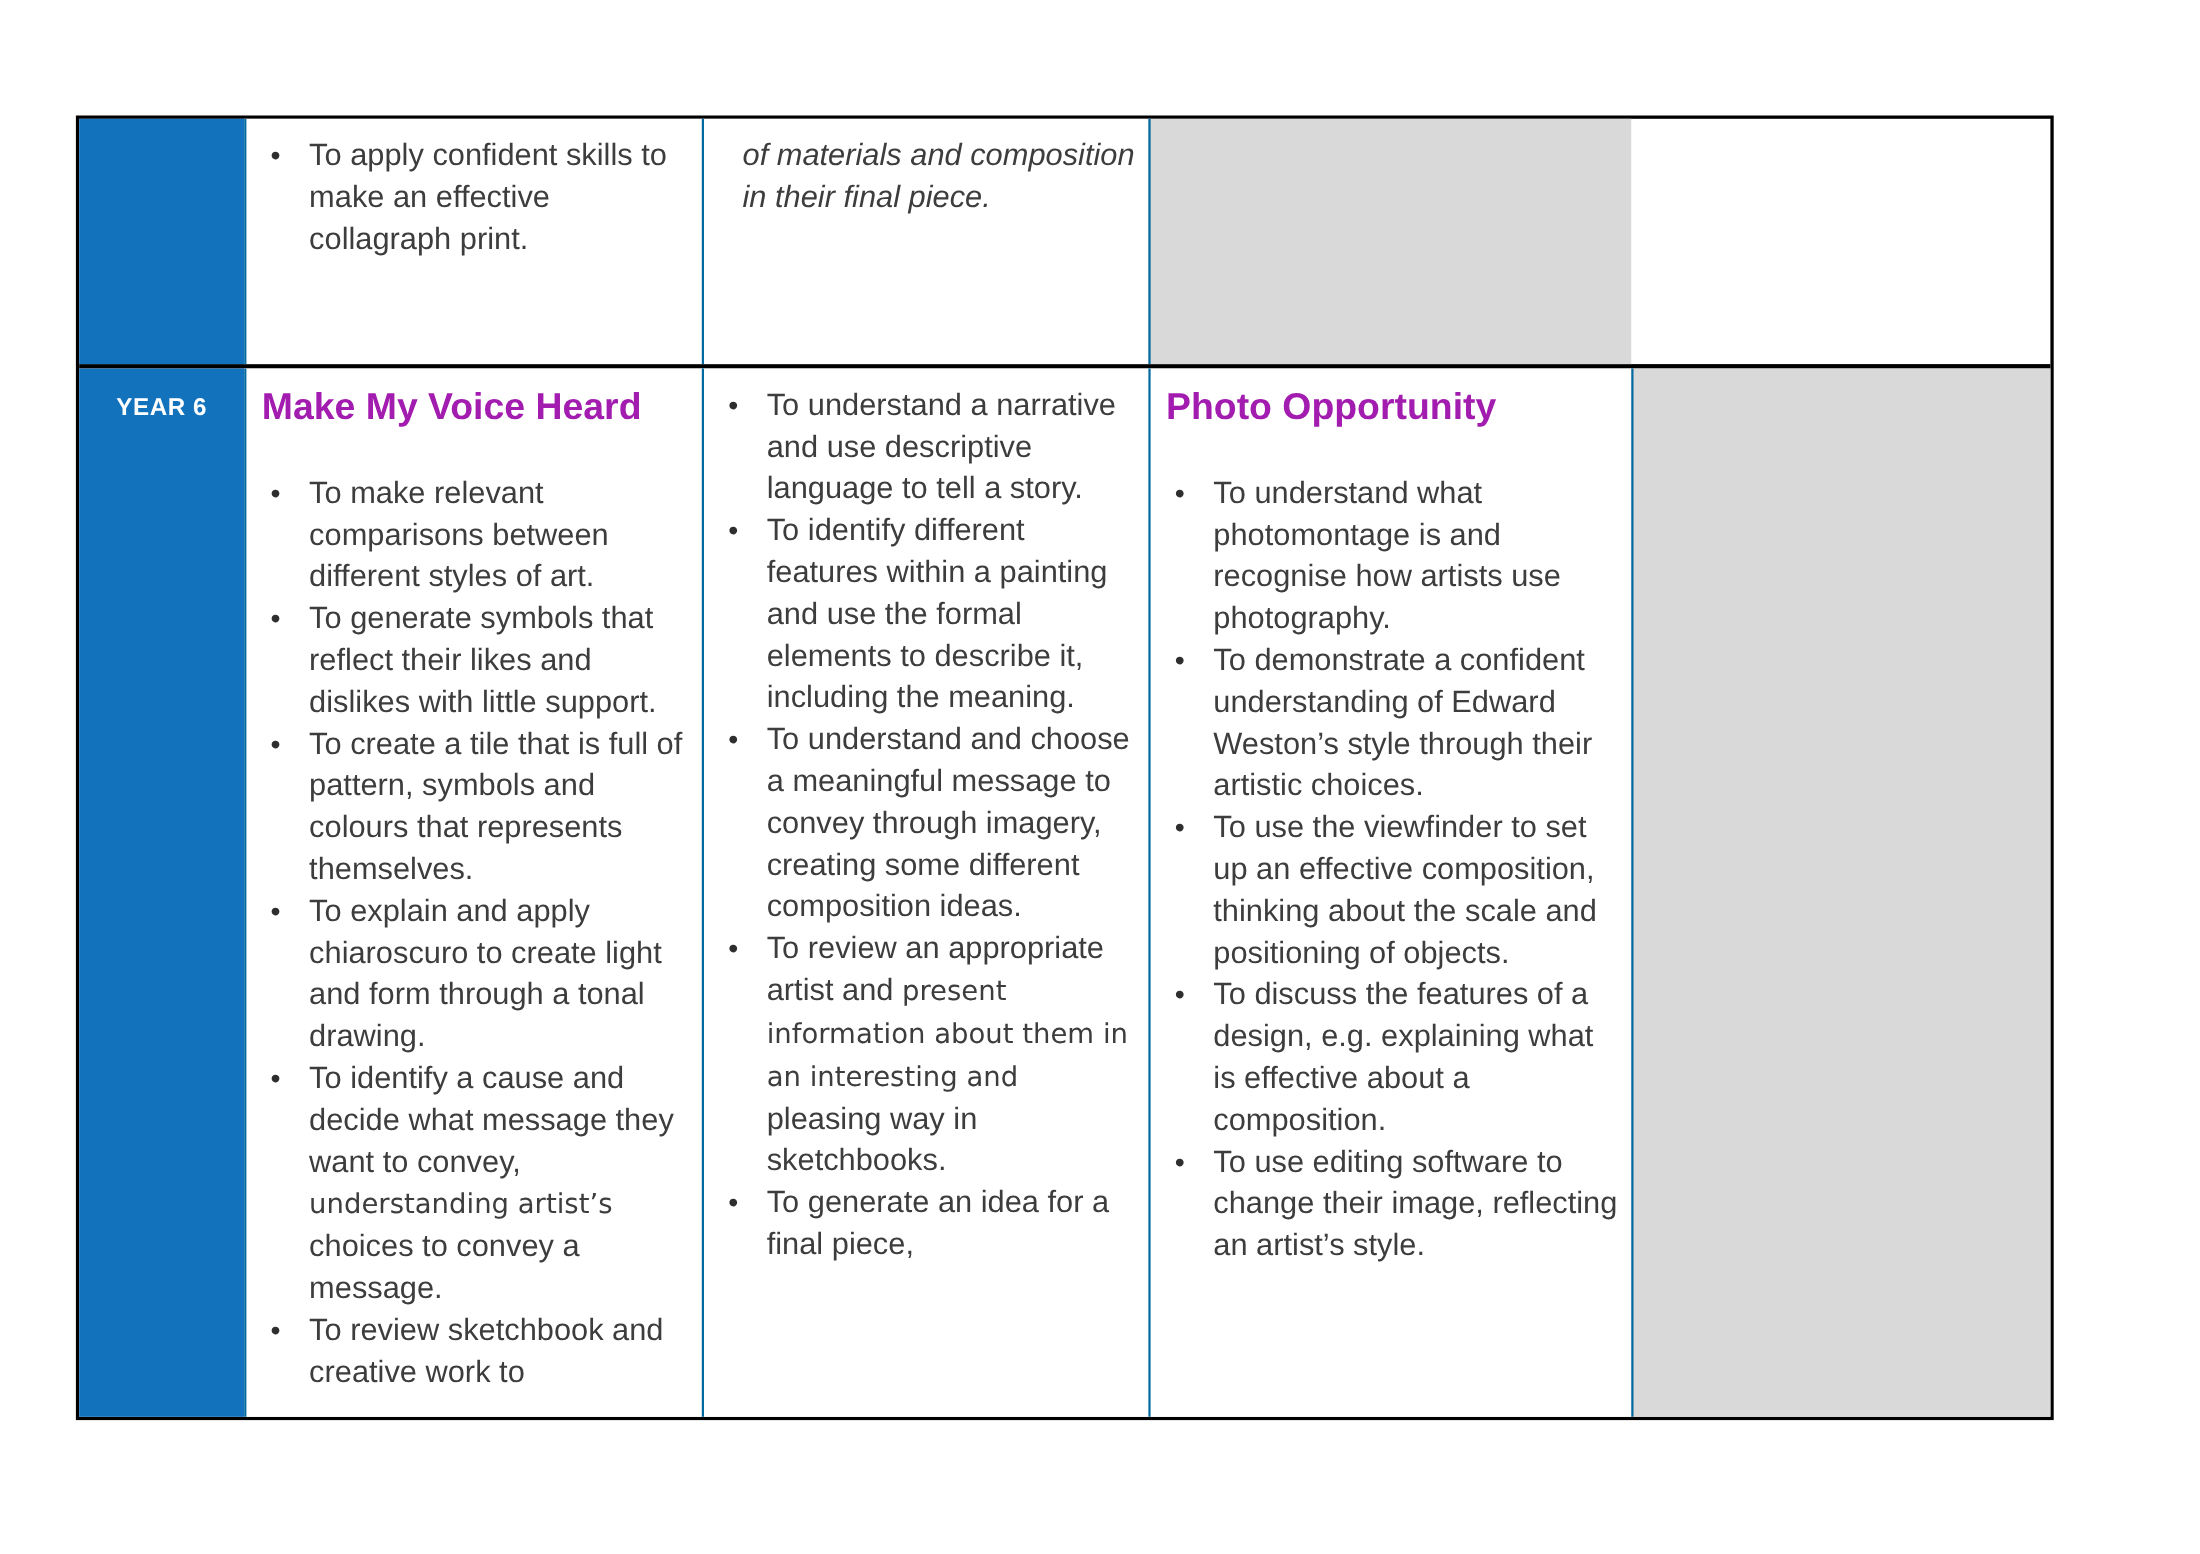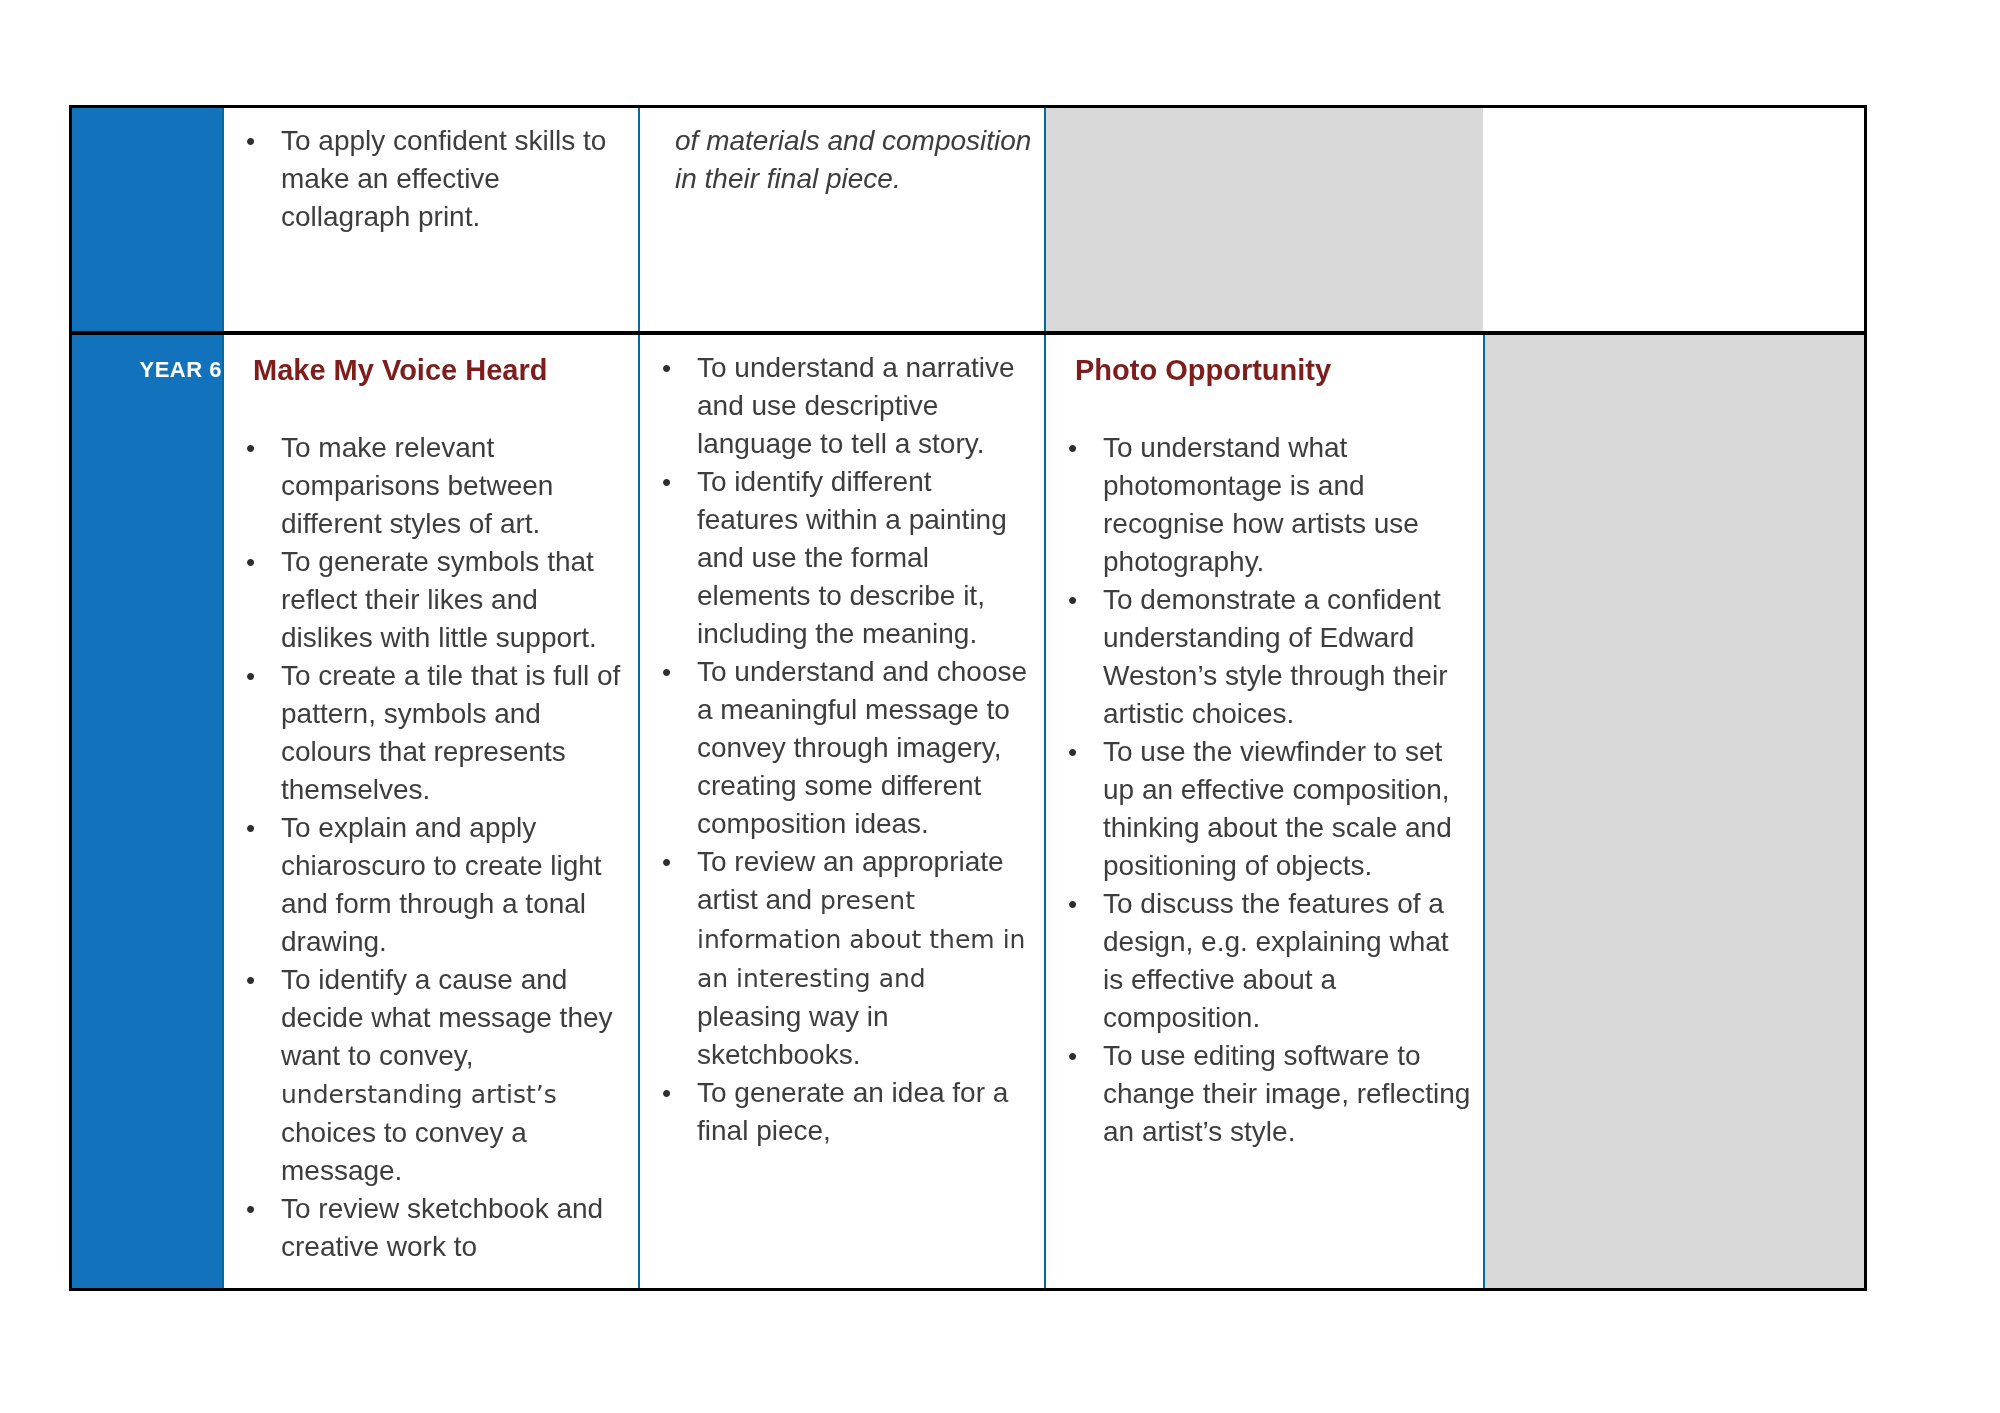--- a/index.html
+++ b/index.html
@@ -35,29 +35,29 @@
     line-height:38px;
   }
   .cell + .cell{border-left:2px solid #0369a1;}
   .cell.blue{background:#1272bc;}
   .cell.gray{background:#d9d9d9;}
   .year-cell{
     color:#ffffff;
     font-weight:bold;
     font-size:22px;
     letter-spacing:0.5px;
-    text-align:right;
+    text-align:center;
     padding:16px 0 0 0;
   }
   .cell-title{
     font-weight:bold;
-    color:#7f1d1d;
-    font-size:29px;
+    color:#a21caf;
+    font-size:34px;
     line-height:38px;
-    padding-left:29px;
+    padding-left:14px;
     margin:2px 0 40px 0;
   }
   .bullet{
     position:relative;
     padding-left:57px;
     padding-right:2px;
   }
   .bullet::before{
     content:"\2022";
     position:absolute;

